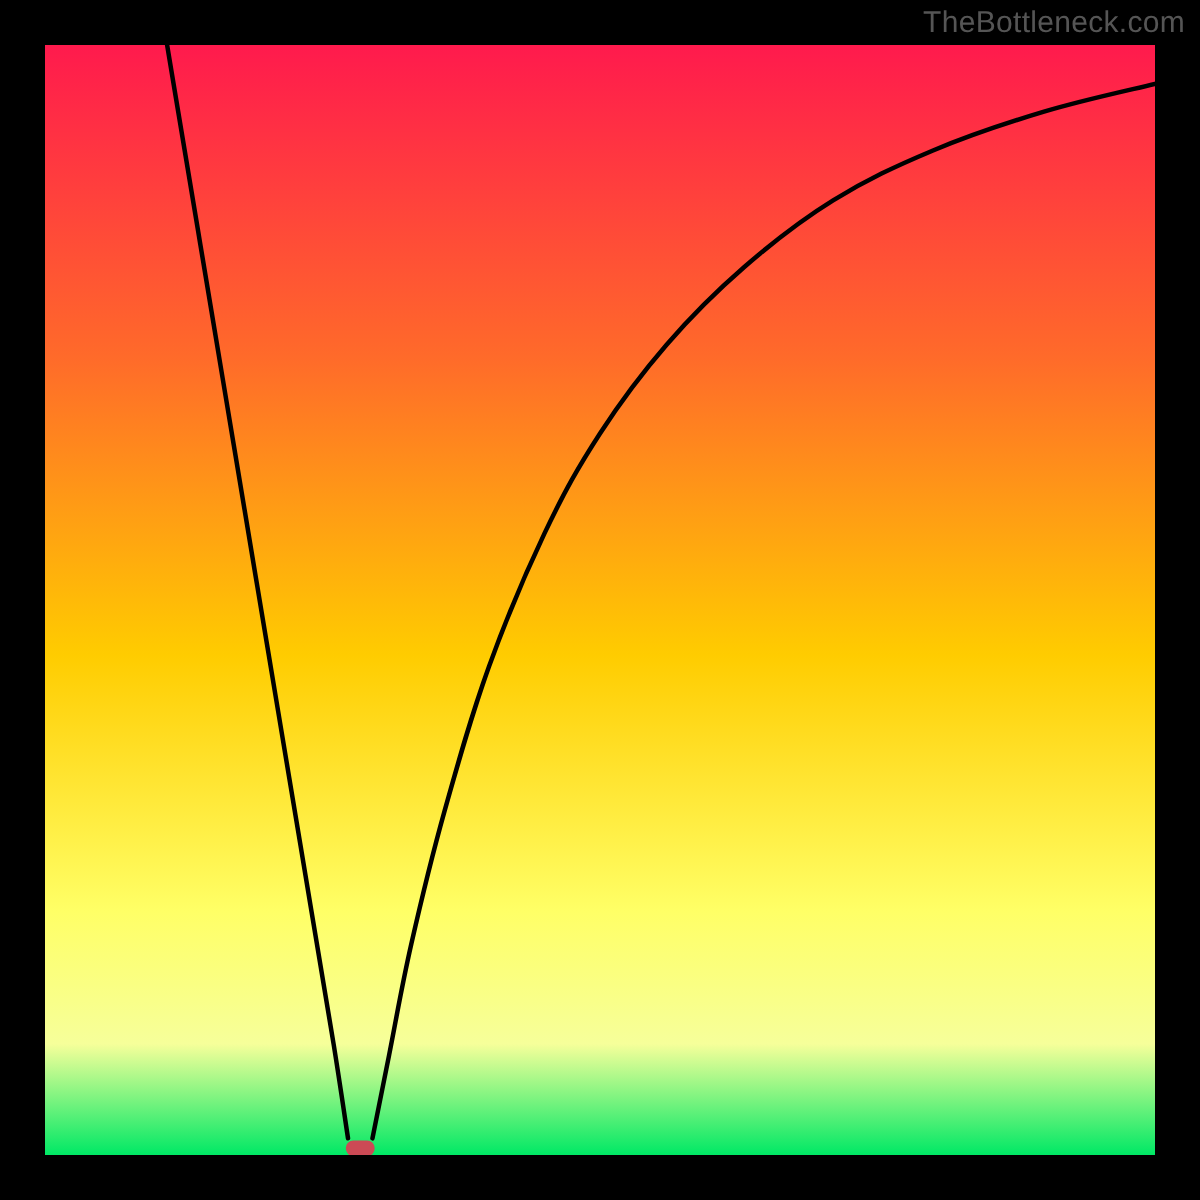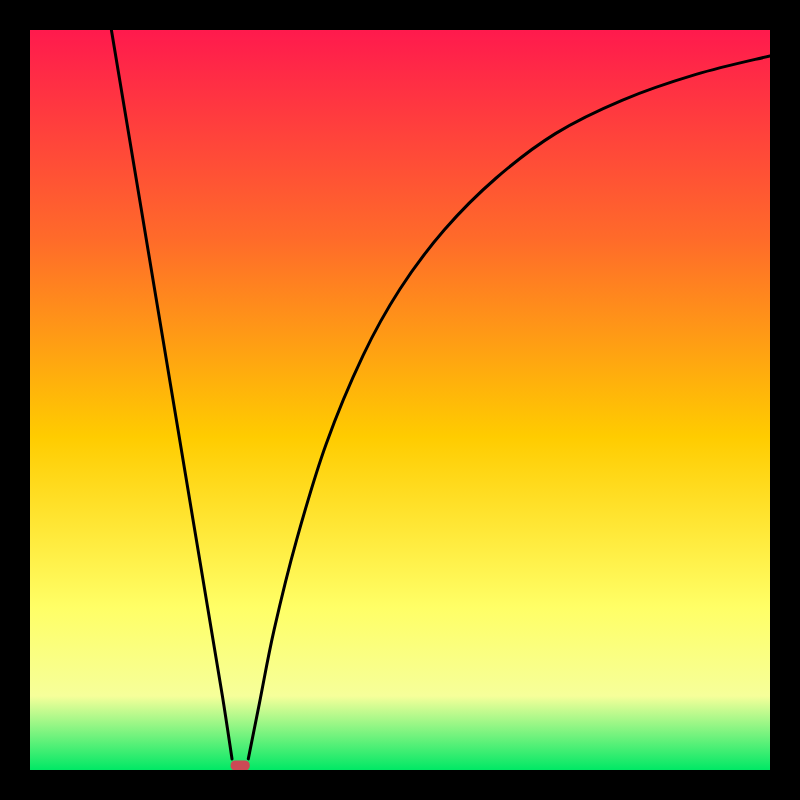--- a/index.html
+++ b/index.html
@@ -38,20 +38,21 @@
   svg.plot {
     display: block;
     width: 740px;
     height: 740px;
   }
 </style>
 </head>
 <body>
 
 <div class="frame">
+  <div class="watermark">TheBottleneck.com</div>
 
   <div class="plot-outer">
     <svg class="plot" viewBox="0 0 740 740">
       <defs>
         <linearGradient id="bg-grad" x1="0" y1="0" x2="0" y2="1">
           <stop id="g0" offset="0%" stop-color="#ff1a4d"></stop>
           <stop id="g1" offset="28%" stop-color="#ff6a2a"></stop>
           <stop id="g2" offset="55%" stop-color="#ffcc00"></stop>
           <stop id="g3" offset="78%" stop-color="#ffff66"></stop>
           <stop id="g4" offset="90%" stop-color="#f6ff9a"></stop>

